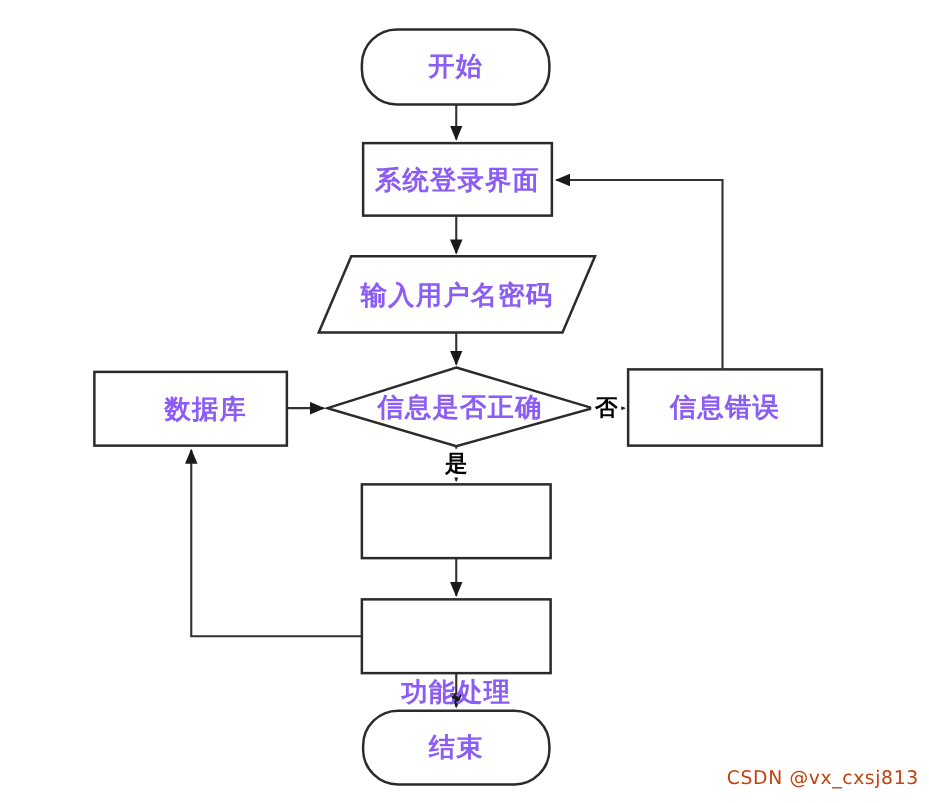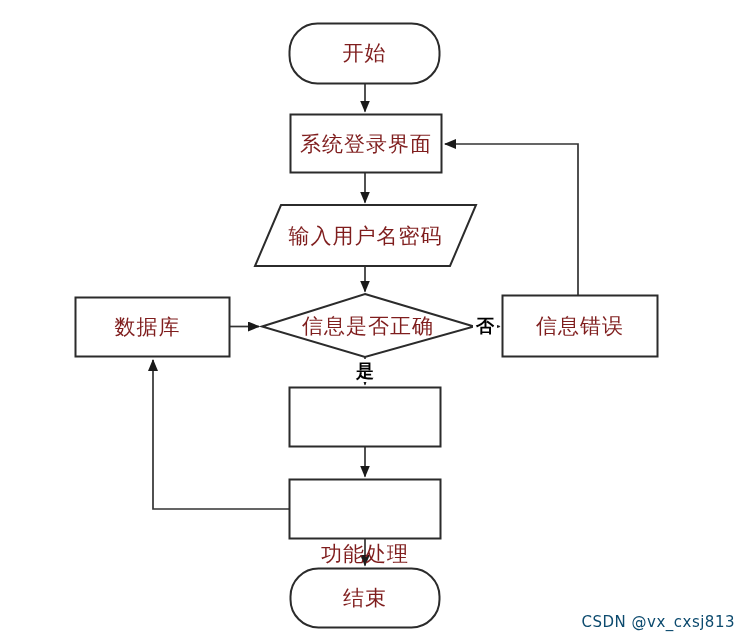--- a/index.html
+++ b/index.html
@@ -30,22 +30,22 @@
     stroke: #333333;
     stroke-width: 1.7;
   }
   .node-label {
     position: absolute;
     display: flex;
     align-items: center;
     justify-content: center;
     text-align: center;
     font-size: 21px;
-    font-weight: normal;
-    color: #7f1d1d;
+    font-weight: bold;
+    color: #8b5cf6;
     letter-spacing: 1px;
     line-height: 28px;
     pointer-events: none;
   }
   .edge-label {
     position: absolute;
     display: flex;
     align-items: center;
     justify-content: center;
     font-size: 18px;
@@ -53,21 +53,21 @@
     color: #000000;
     background: #ffffff;
     pointer-events: none;
   }
   .watermark {
     position: absolute;
     right: 8px;
     bottom: 11px;
     font-family: "DejaVu Sans", "Liberation Sans", sans-serif;
     font-size: 15px;
-    color: #0c4a6e;
+    color: #c2410c;
     letter-spacing: 0.5px;
   }
 </style>
 </head>
 <body>
 
 <div class="page">
 
   <svg class="diagram-svg" width="743" height="642" viewBox="0 0 743 642">
     <defs>
@@ -102,21 +102,21 @@
 
   <div class="node-label" style="left:290px; top:114px; width:152px; height:59px;">系统登录界面</div>
 
   <div class="node-label" style="left:255px; top:205px; width:221px; height:61px; flex-direction:row;">
     <span>输入用户名</span>
     <span>密码</span>
   </div>
 
   <div class="node-label" style="left:262px; top:294px; width:212px; height:63px;">信息是否正确</div>
 
-  <div class="node-label" style="left:75px; top:297px; width:145px; height:60px;">数据库</div>
+  <div class="node-label" style="left:75px; top:297px; width:145px; height:60px;padding-left:17px;">数据库</div>
 
   <div class="node-label" style="left:502px; top:295px; width:156px; height:62px;">信息错误</div>
 
 
   <div class="node-label" style="left:289px; top:479px; width:152px; height:60px;margin-top:45px;">功能处理</div>
 
   <div class="node-label" style="left:290px; top:568px; width:150px; height:60px;">结束</div>
 
   <div class="edge-label" style="left:473px; top:314px; width:24px; height:24px;">否</div>
 

